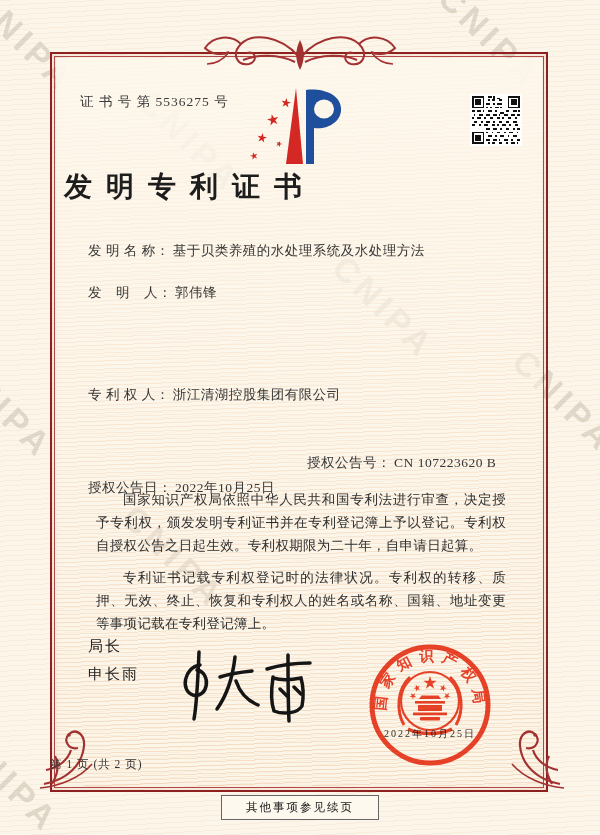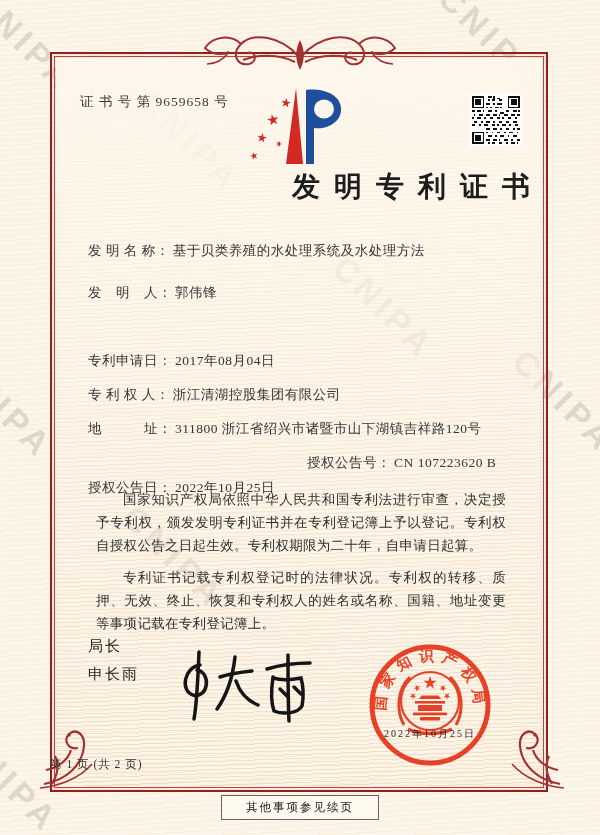--- a/index.html
+++ b/index.html
@@ -37,21 +37,21 @@
       repeating-linear-gradient(178deg, rgba(236,178,128,0.38) 0 1px, rgba(255,255,255,0) 1px 4px);
   }
   .content{position:absolute;inset:0;z-index:4;}
   .certno{
     position:absolute;left:80px;top:93px;
     font-size:13.5px;color:#3a3a3a;letter-spacing:1px;
   }
   .logo{position:absolute;left:246px;top:86px;}
   .qr{position:absolute;left:470px;top:94px;}
   .title{
-    position:absolute;left:50px;top:168px;width:494px;text-align:right;
+    position:absolute;left:50px;top:168px;width:494px;text-align:left;
     font-size:28px;font-weight:bold;color:#1d1d1d;
     letter-spacing:14px;text-indent:14px;
   }
   .frow{
     position:absolute;left:88px;font-size:13.5px;color:#363636;
     letter-spacing:0.5px;white-space:nowrap;
   }
   .frow .val{margin-left:3px;}
   .r1{top:242px}.r2{top:284px}.r3{top:318px}.r4{top:352px}
   .r5{top:386px}.r6{top:420px}.r7a{top:479px}.r7b{top:454px;left:307px}
@@ -135,21 +135,21 @@
       <path d="M8,76 C30,72 46,58 48,38 C49,26 40,20 33,26 C27,32 32,42 42,40"></path>
       <path d="M10,62 C22,60 32,52 35,42"></path>
       <path d="M16,76 C22,66 23,56 19,48"></path>
       <path d="M4,80 C24,78 44,70 56,56" stroke-width="1.6"></path>
       <circle cx="33" cy="27" r="1.8" fill="#a23232" stroke="none"></circle>
     </g>
   </svg>
 
   <div class="content">
 
-    <div class="certno">证 书 号 第 9659658 号</div>
+    <div class="certno">证 书 号 第 5536275 号</div>
 
     <svg class="logo" width="104" height="80" viewBox="0 0 104 80">
       <polygon points="50,2 40,78 57,78" fill="#d42824"></polygon>
       <path d="M60,78 L60,4 C74,2 94,7 95,22 C96,36 81,44 68,42 L68,78 Z" fill="#1f4e9c"></path>
       <ellipse cx="78" cy="23" rx="10" ry="9.5" fill="#fcf6ea"></ellipse>
       <g fill="#d42824">
         <use href="#star5" transform="translate(8,70) scale(4) rotate(-15)"></use>
         <use href="#star5" transform="translate(16,52) scale(5) rotate(10)"></use>
         <use href="#star5" transform="translate(27,34) scale(6) rotate(-12)"></use>
         <use href="#star5" transform="translate(40,17) scale(5) rotate(8)"></use>
@@ -174,23 +174,21 @@
           <rect x="23" y="3" width="3" height="3"></rect>
           <rect x="3" y="23" width="3" height="3"></rect>
         <path d="M10,1h2v1h-2z M13,1h1v2h-1z M15,2h2v1h-2z M10,3h1v1h-1z M12,3h2v1h-2z M16,3h2v1h-2z M9,5h2v1h-2z M13,5h1v1h-1z M15,5h3v1h-3z M9,7h1v1h-1z M11,7h1v1h-1z M14,7h2v1h-2z M17,7h1v1h-1z M1,9h2v1h-2z M4,9h2v1h-2z M7,9h1v1h-1z M10,9h2v1h-2z M14,9h1v1h-1z M17,10h2v1h-2z M20,9h2v1h-2z M24,9h2v1h-2z M27,9h1v1h-1z M2,11h1v1h-1z M5,11h2v1h-2z M9,11h2v1h-2z M13,11h2v1h-2z M16,11h1v1h-1z M19,11h2v1h-2z M23,11h2v1h-2z M26,11h2v1h-2z M1,13h1v1h-1z M4,13h2v1h-2z M8,13h1v1h-1z M11,13h2v1h-2z M15,13h2v1h-2z M18,13h1v1h-1z M21,13h2v1h-2z M25,13h1v1h-1z M2,15h2v1h-2z M6,15h1v1h-1z M9,15h2v1h-2z M13,15h1v1h-1z M16,15h2v1h-2z M20,15h2v1h-2z M24,15h2v1h-2z M1,17h2v1h-2z M5,17h1v1h-1z M8,17h2v1h-2z M12,17h2v1h-2z M15,17h1v1h-1z M18,17h2v1h-2z M22,17h1v1h-1z M25,17h2v1h-2z M9,19h2v1h-2z M13,19h2v1h-2z M17,19h1v1h-1z M20,19h2v1h-2z M24,19h1v1h-1z M26,19h2v1h-2z M9,21h1v1h-1z M12,21h1v1h-1z M15,21h2v1h-2z M19,21h1v1h-1z M22,21h2v1h-2z M26,21h1v1h-1z M10,23h2v1h-2z M14,23h1v1h-1z M17,23h2v1h-2z M21,23h1v1h-1z M24,23h2v1h-2z M9,25h2v1h-2z M13,25h2v1h-2z M16,25h1v1h-1z M19,25h2v1h-2z M23,25h1v1h-1z M26,25h2v1h-2z M10,27h1v1h-1z M12,27h2v1h-2z M16,27h2v1h-2z M20,27h1v1h-1z M23,27h2v1h-2z M26,27h1v1h-1z"></path>
       </g>
     </svg>
 
     <div class="title">发明专利证书</div>
 
     <div class="frow r2"><span class="lab">发　明　人：</span><span class="val">郭伟锋</span></div>
     <div class="frow r1"><span class="lab">发 明 名 称：</span><span class="val">基于贝类养殖的水处理系统及水处理方法</span></div>
-    <div class="frow r4"><span class="lab">专利申请日：</span><span class="val">2017年08月04日</span></div>
     <div class="frow r5"><span class="lab">专 利 权 人：</span><span class="val">浙江清湖控股集团有限公司</span></div>
-    <div class="frow r6"><span class="lab">地　　　址：</span><span class="val">311800 浙江省绍兴市诸暨市山下湖镇吉祥路120号</span></div>
     <div class="frow r7a"><span class="lab">授权公告日：</span><span class="val">2022年10月25日</span></div>
     <div class="frow r7b"><span class="lab">授权公告号：</span><span class="val">CN 107223620 B</span></div>
 
     <div class="paras">
       <p>国家知识产权局依照中华人民共和国专利法进行审查，决定授予专利权，颁发发明专利证书并在专利登记簿上予以登记。专利权自授权公告之日起生效。专利权期限为二十年，自申请日起算。</p>
       <p>专利证书记载专利权登记时的法律状况。专利权的转移、质押、无效、终止、恢复和专利权人的姓名或名称、国籍、地址变更等事项记载在专利登记簿上。</p>
     </div>
 
     <div class="signer">
       <div>局长</div>

